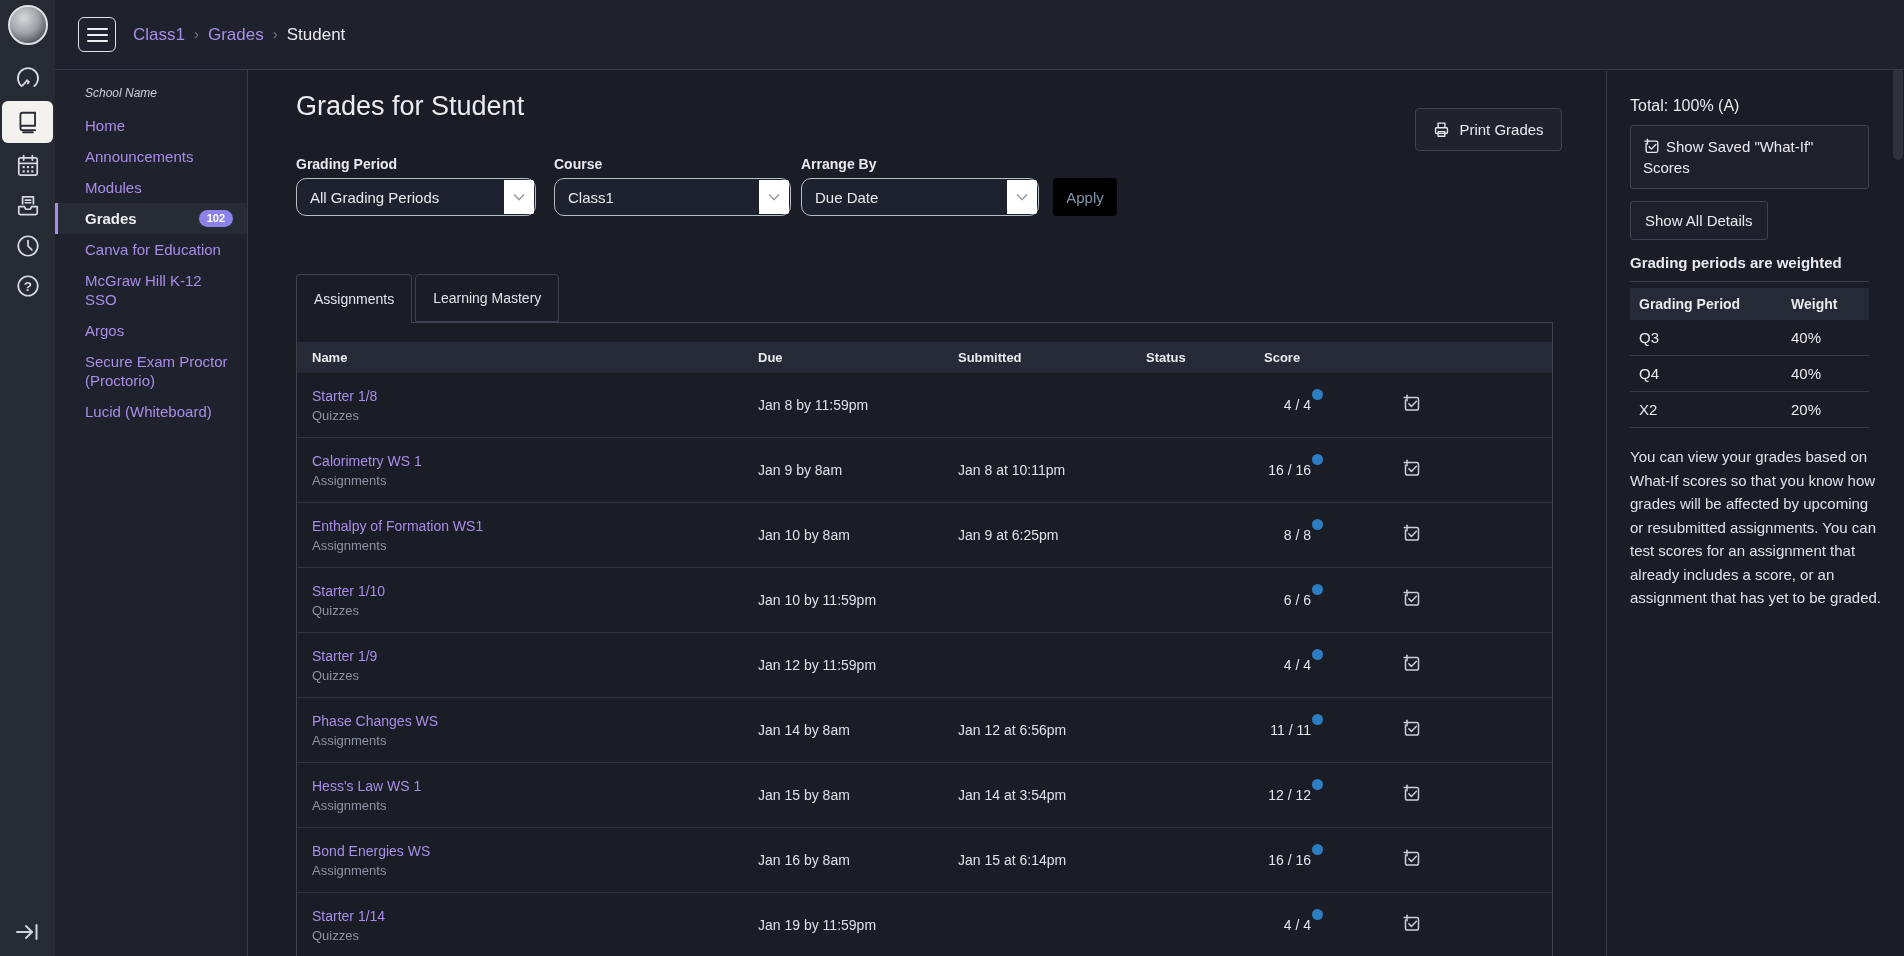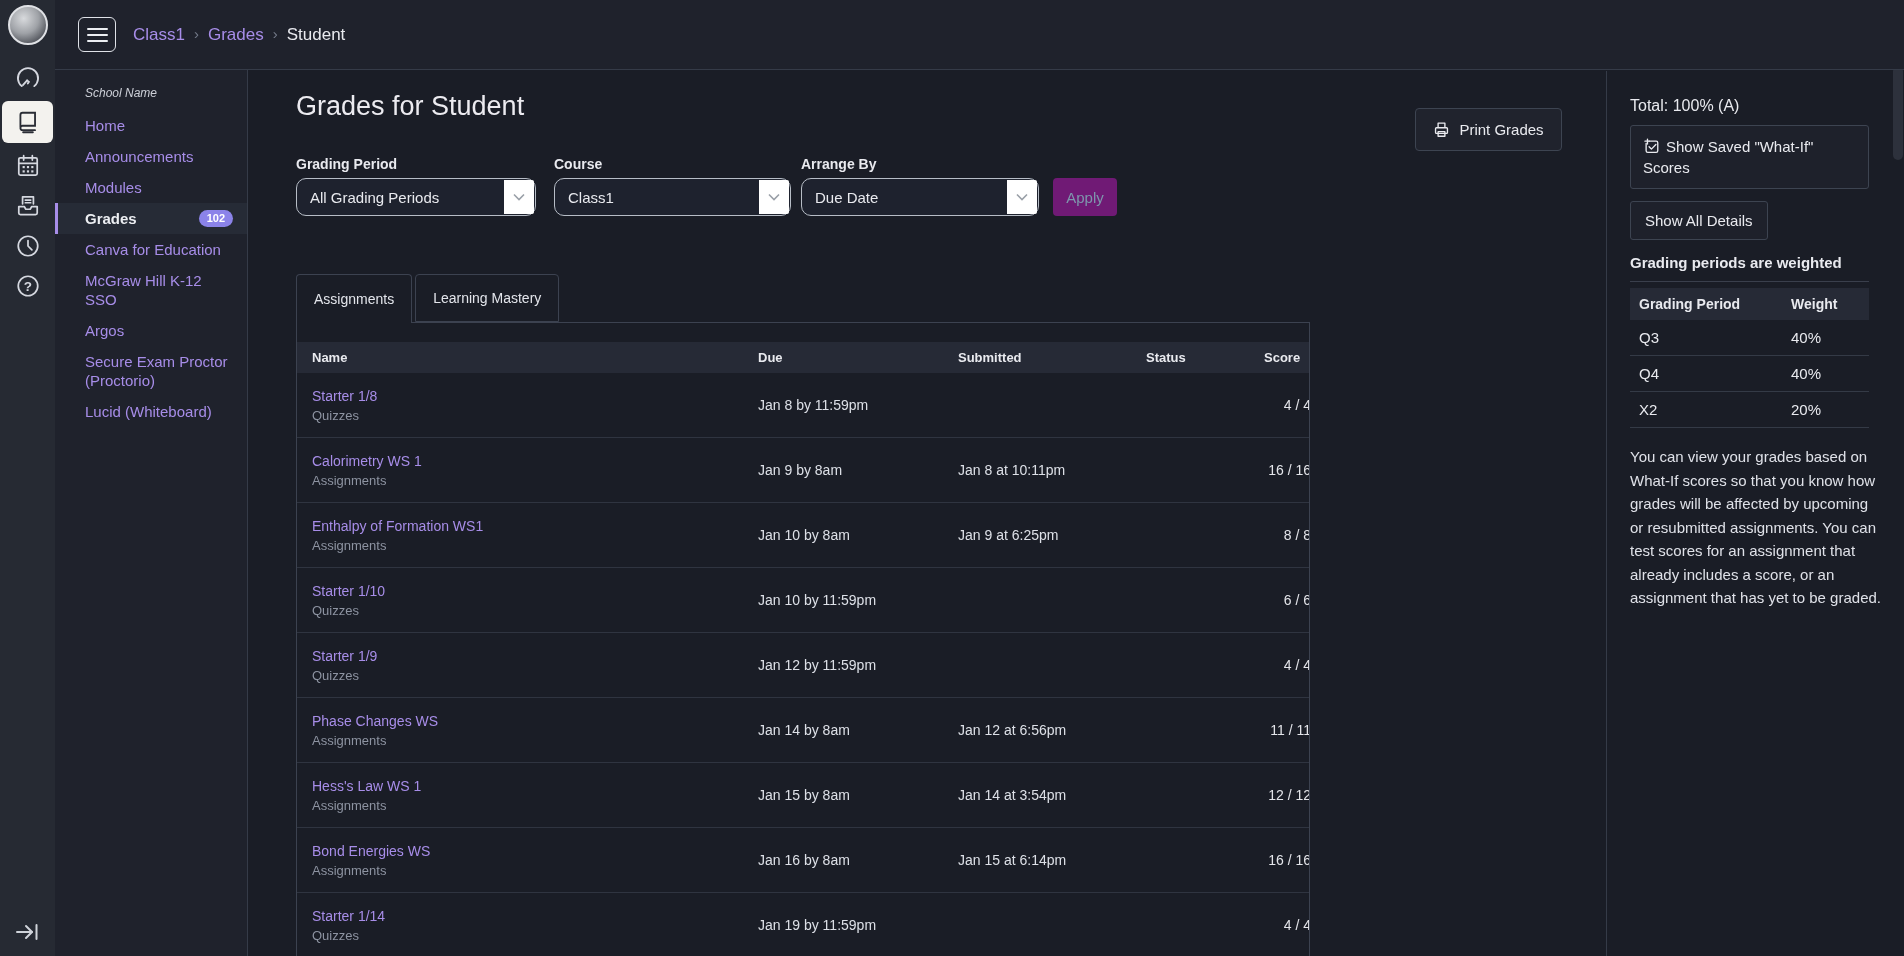--- a/index.html
+++ b/index.html
@@ -38,23 +38,23 @@
   #page-title { position:absolute; left:47px; top:20px; font-size:27px; font-weight:400; color:#ecebf0; }
   #print-btn { position:absolute; left:1166px; top:37px; width:147px; height:43px; background:#20232d; border:1px solid #3d4451; border-radius:4px; color:#e9eaef; font-size:15px; display:flex; align-items:center; justify-content:center; gap:9px; cursor:pointer; }
 
   #filter-row { position:absolute; left:47px; top:85px; display:flex; align-items:flex-end; }
   .filter-group { display:flex; flex-direction:column; }
   .fg1 { width:240px; margin-right:18px; } .fg2 { width:237px; margin-right:10px; } .fg3 { width:238px; margin-right:14px; }
   .filter-label { font-size:14px; font-weight:bold; color:#e9eaef; margin-bottom:6px; }
   .select-box { position:relative; height:38px; background:#1e222e; border:1px solid #b7bdc6; border-radius:10px; display:flex; align-items:center; cursor:pointer; }
   .select-value { padding-left:13px; font-size:15px; color:#e9eaef; }
   .select-arrow { position:absolute; right:1px; top:1px; bottom:1px; width:30px; background:#ffffff; border-radius:0 2px 2px 0; display:flex; align-items:center; justify-content:center; }
-  #apply-btn { height:38px; width:64px; background:#701a75; border:none; border-radius:4px; color:#7e96ad; font-size:15px; cursor:pointer; }
-
-  #table-zone { position:absolute; left:47px; top:203px; width:1014px; }
+  #apply-btn { height:38px; width:64px; background:#000000; border:none; border-radius:4px; color:#7e96ad; font-size:15px; cursor:pointer; }
+
+  #table-zone { position:absolute; left:47px; top:203px; width:1257px; }
   .tabs { display:flex; gap:3px; align-items:flex-start; position:relative; z-index:2; }
   .tab { height:48px; padding:0 17px; display:flex; align-items:center; font-size:14px; color:#e3e5eb; border:1px solid #3c4250; border-radius:4px 4px 0 0; cursor:pointer; background:transparent; }
   .tab.active { height:49px; margin-bottom:-1px; border-bottom:none; background:#1a1d26; }
   .table-box { position:relative; z-index:1; border:1px solid #3c4250; border-bottom:none; height:635px; overflow:hidden; }
   .table-spacer { height:19px; }
   .agrid { display:grid; grid-template-columns:461px 200px 188px 115px 139px 1fr; align-items:center; }
   .ahead { height:31px; background:#262a36; font-size:13px; font-weight:bold; color:#e9eaef; }
   .ahead .c1 { padding-left:15px; } .ahead .c5 { padding-left:3px; }
   .arow { height:65px; border-bottom:1px solid #2f3440; }
   .aname { padding-left:15px; }

